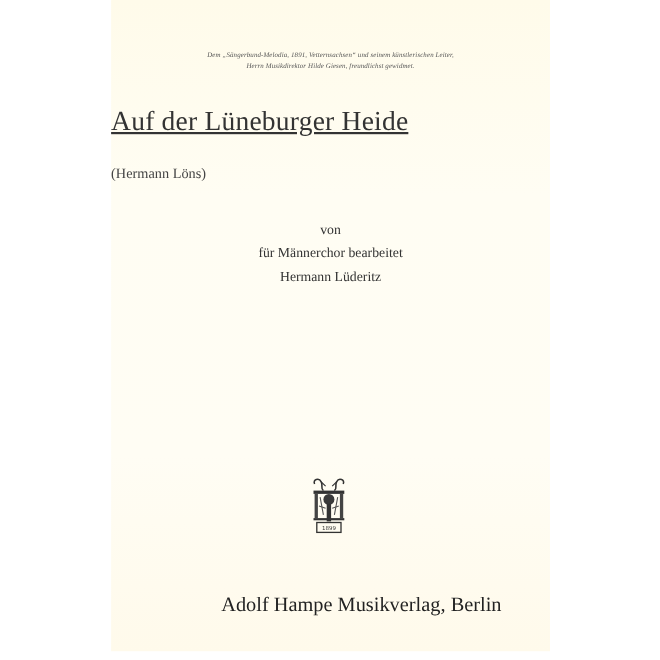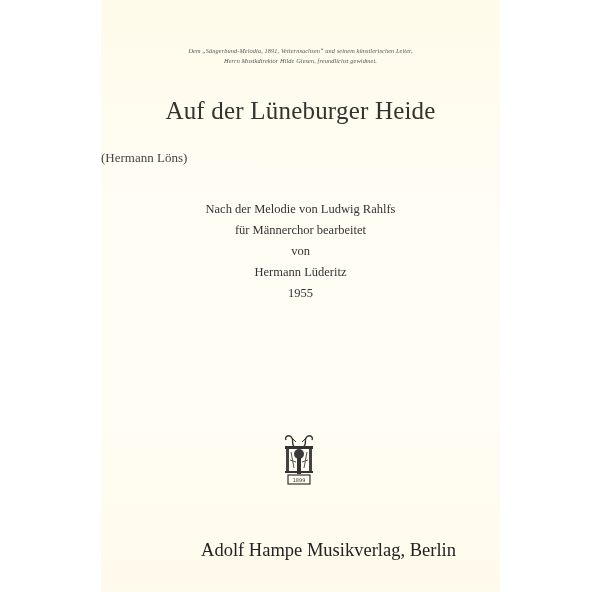--- a/index.html
+++ b/index.html
@@ -30,24 +30,24 @@
       font-size: 6.3px;
       line-height: 10px;
       color: #555;
       letter-spacing: 0.1px;
     }
     .title {
       position: absolute;
       left: 0;
       width: 100%;
       top: 97px;
-      text-align: center;
       font-size: 25px;
       color: #333;
       letter-spacing: 0.2px;
+      text-decoration: underline;
     }
     .author {
       position: absolute;
       left: 0;
       width: 100%;
       top: 150px;
       font-size: 13px;
       color: #444;
     }
     .credits {
@@ -87,25 +87,23 @@
   <div class="dedication">
     <div>Dem „Sängerbund-Melodia, 1891, Vetternsachsen“ und seinem künstlerischen Leiter,</div>
     <div>Herrn Musikdirektor Hilde Giesen, freundlichst gewidmet.</div>
   </div>
 
   <div class="title">Auf der Lüneburger Heide</div>
 
   <div class="author">(Hermann Löns)</div>
 
   <div class="credits">
-    <div>Nach der Melodie von Ludwig Rahlfs</div>
+    <div>von</div>
     <div>für Männerchor bearbeitet</div>
-    <div>von</div>
     <div>Hermann Lüderitz</div>
-    <div>1955</div>
   </div>
 
   <div class="emblem">
     <svg width="34" height="52" viewBox="0 0 34 52" xmlns="http://www.w3.org/2000/svg">
 
       <path d="M4 6 C2 2, 8 0, 10 4 C12 8, 9 10, 12 12" stroke="#333" stroke-width="1.4" fill="none"></path>
       <path d="M30 6 C32 2, 26 0, 24 4 C22 8, 25 10, 22 12" stroke="#333" stroke-width="1.4" fill="none"></path>
       <path d="M10 4 L14 8 M24 4 L20 8" stroke="#333" stroke-width="1"></path>
 
       <rect x="3" y="12" width="28" height="3" fill="#333"></rect>

